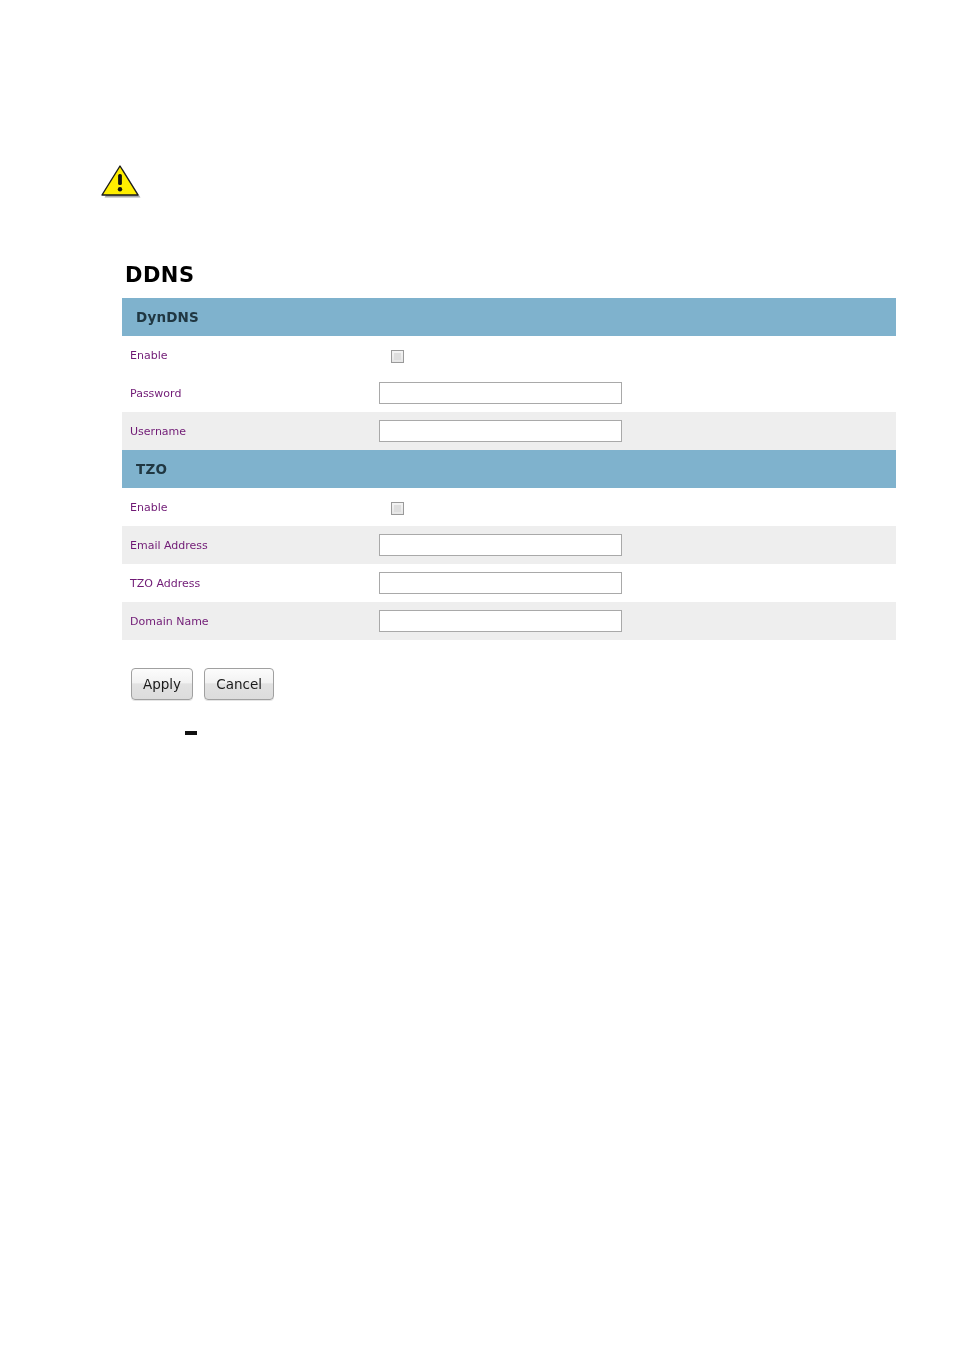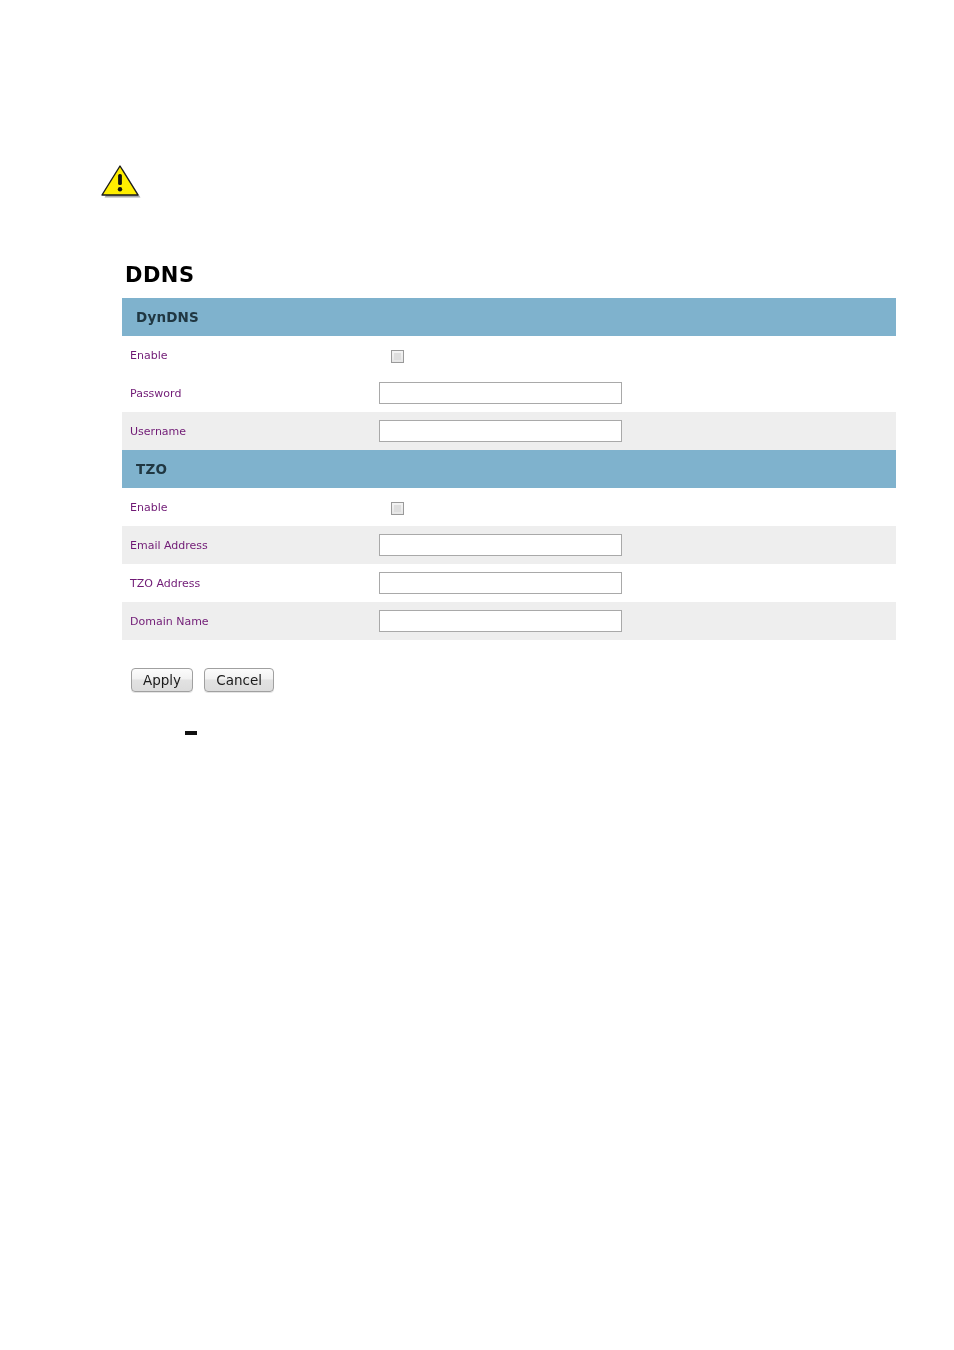--- a/index.html
+++ b/index.html
@@ -122,21 +122,21 @@
 
   
   .button-bar {
     position: absolute;
     left: 131px;
     top: 668px;
     height: 26px;
   }
   .btn {
     display: inline-block;
-    height: 24px;
+    height: 32px;
     line-height: 22px;
     padding: 0 11px;
     margin: 0 6px 0 0;
     border: 1px solid #a0a0a0;
     border-radius: 4px;
     background: linear-gradient(to bottom, #fcfcfc 0%, #f2f2f2 45%, #e2e2e2 50%, #dcdcdc 100%);
     font-family: "DejaVu Sans", "Liberation Sans", sans-serif;
     font-size: 13.5px;
     color: #1a1a1a;
     box-shadow: 0 1px 0 rgba(0,0,0,0.10);

